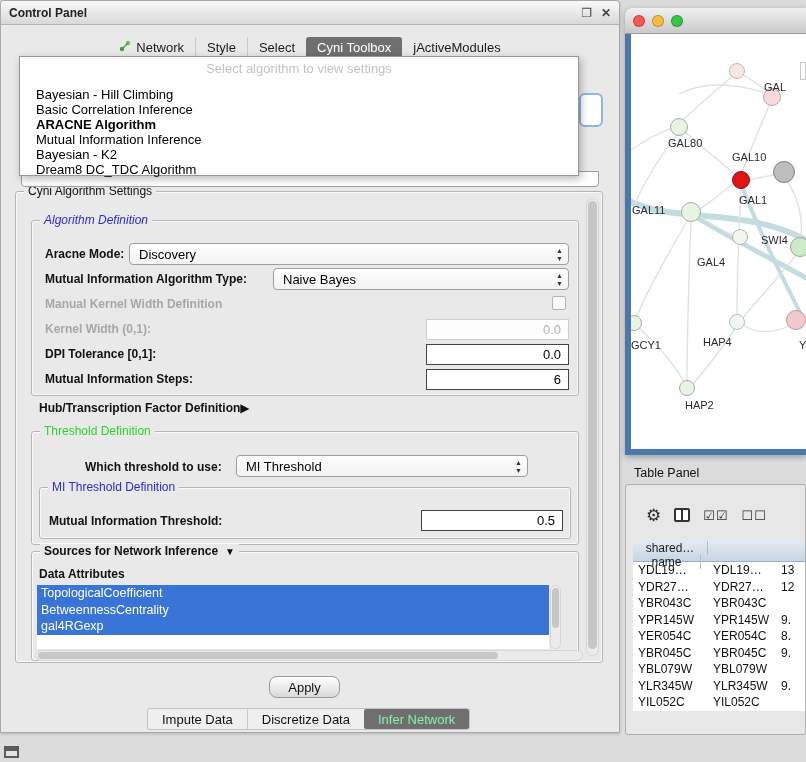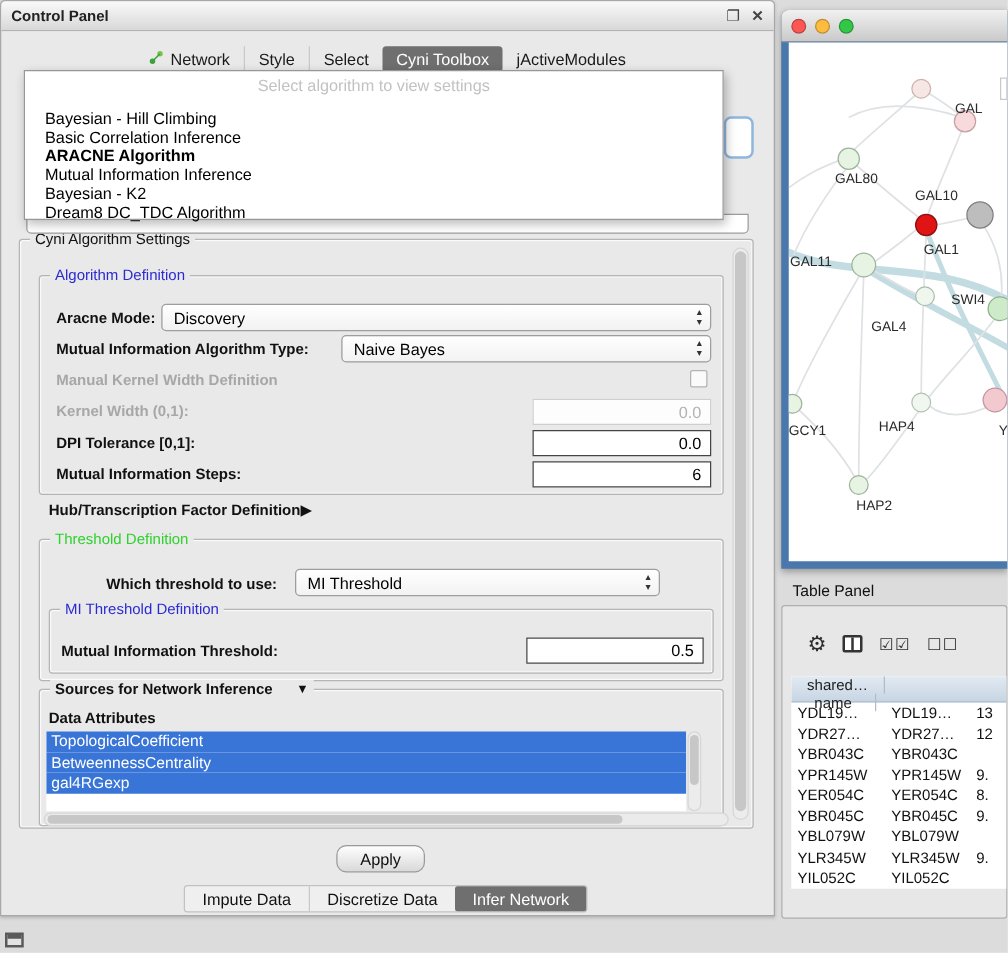--- a/index.html
+++ b/index.html
@@ -80,21 +80,21 @@
   .apply-btn { position:absolute; left:268px; top:675px; width:71px; height:22px;
         background:linear-gradient(#fefefe,#d9d9d9); border:1px solid #9a9a9a;
         border-radius:8px; font-size:13px; display:flex; align-items:center;
         justify-content:center; color:#111; }
 
   .seg { position:absolute; left:146px; top:707px; height:22px; display:flex;
         border:1px solid #c2c2c2; border-radius:3px; background:#efefef;justify-content:center; }
   .seg-item { padding:0 14px; font-size:13px; display:flex; align-items:center;
         color:#111; border-left:1px solid #c9c9c9; }
   .seg-item:first-child { border-left:none; }
-  .seg-item.selected { background:#6f6f6f; color:#ffffff; border-radius:2px; border-left:none; }
+  .seg-item.selected { background:#6f6f6f; color:#86efac; border-radius:2px; border-left:none; }
 
   
   .net-win { position:absolute; left:625px; top:8px; width:181px; height:447px;
         background:#4a78ad; border-radius:6px 0 0 0; box-shadow:0 2px 6px rgba(0,0,0,.3); }
   .net-titlebar { height:26px; background:linear-gradient(#f1f1f1,#c9c9c9);
         border-radius:6px 0 0 0; border-bottom:1px solid #9a9a9a;
         display:flex; align-items:center; padding-left:8px; gap:7px; }
   .light { width:12px; height:12px; border-radius:50%; border:1px solid rgba(0,0,0,.25); }
   .light.red { background:#fc5753; } .light.yellow { background:#fdbc40; }
   .light.green { background:#33c748; }
@@ -186,21 +186,21 @@
   </div>
 
   <div class="group" style="left:14px; top:190px; width:588px; height:472px;">
     <span class="legend plain">Cyni Algorithm Settings</span>
   </div>
 
   <div class="vscroll" style="left:585px; top:197px; width:13px; height:458px;">
     <div class="thumb" style="top:2px; height:448px;"></div>
   </div>
 
-  <div class="group" style="left:30px; top:219px; width:548px; height:176px;">
+  <div class="group" style="left:30px; top:219px; width:548px; height:176px;font-style:italic;">
     <span class="legend blue">Algorithm Definition</span>
   </div>
 
   <span class="flabel" style="left:44px; top:246px;">Aracne Mode:</span>
   <div class="combo" style="left:128px; top:242px; width:440px;">
     <span>Discovery</span>
     <span class="combo-arrows">
         <span>▲</span>
         <span>▼</span>
       </span>
@@ -245,21 +245,21 @@
       </span>
   </div>
 
   <div class="group" style="left:38px; top:486px; width:532px; height:52px;">
     <span class="legend blue">MI Threshold Definition</span>
   </div>
   <span class="flabel" style="left:48px; top:513px;">Mutual Information Threshold:</span>
   <div class="tfield" style="left:420px; top:509px; width:142px;">0.5</div>
 
   <div class="group" style="left:30px; top:550px; width:548px; height:110px;">
-    <span class="legend plain" style="display:flex; gap:19px; align-items:center;">
+    <span class="legend plain" style="display:flex; gap:7px; align-items:center;">
       <span style="font-weight:bold;">Sources for Network Inference</span>
       <span class="tri" style="font-size:10px;">▼</span>
     </span>
   </div>
   <span class="flabel" style="left:38px; top:566px;">Data Attributes</span>
 
   <div class="attr-list">
     <div class="attr-item">TopologicalCoefficient</div>
     <div class="attr-item">BetweennessCentrality</div>
     <div class="attr-item">gal4RGexp</div>

